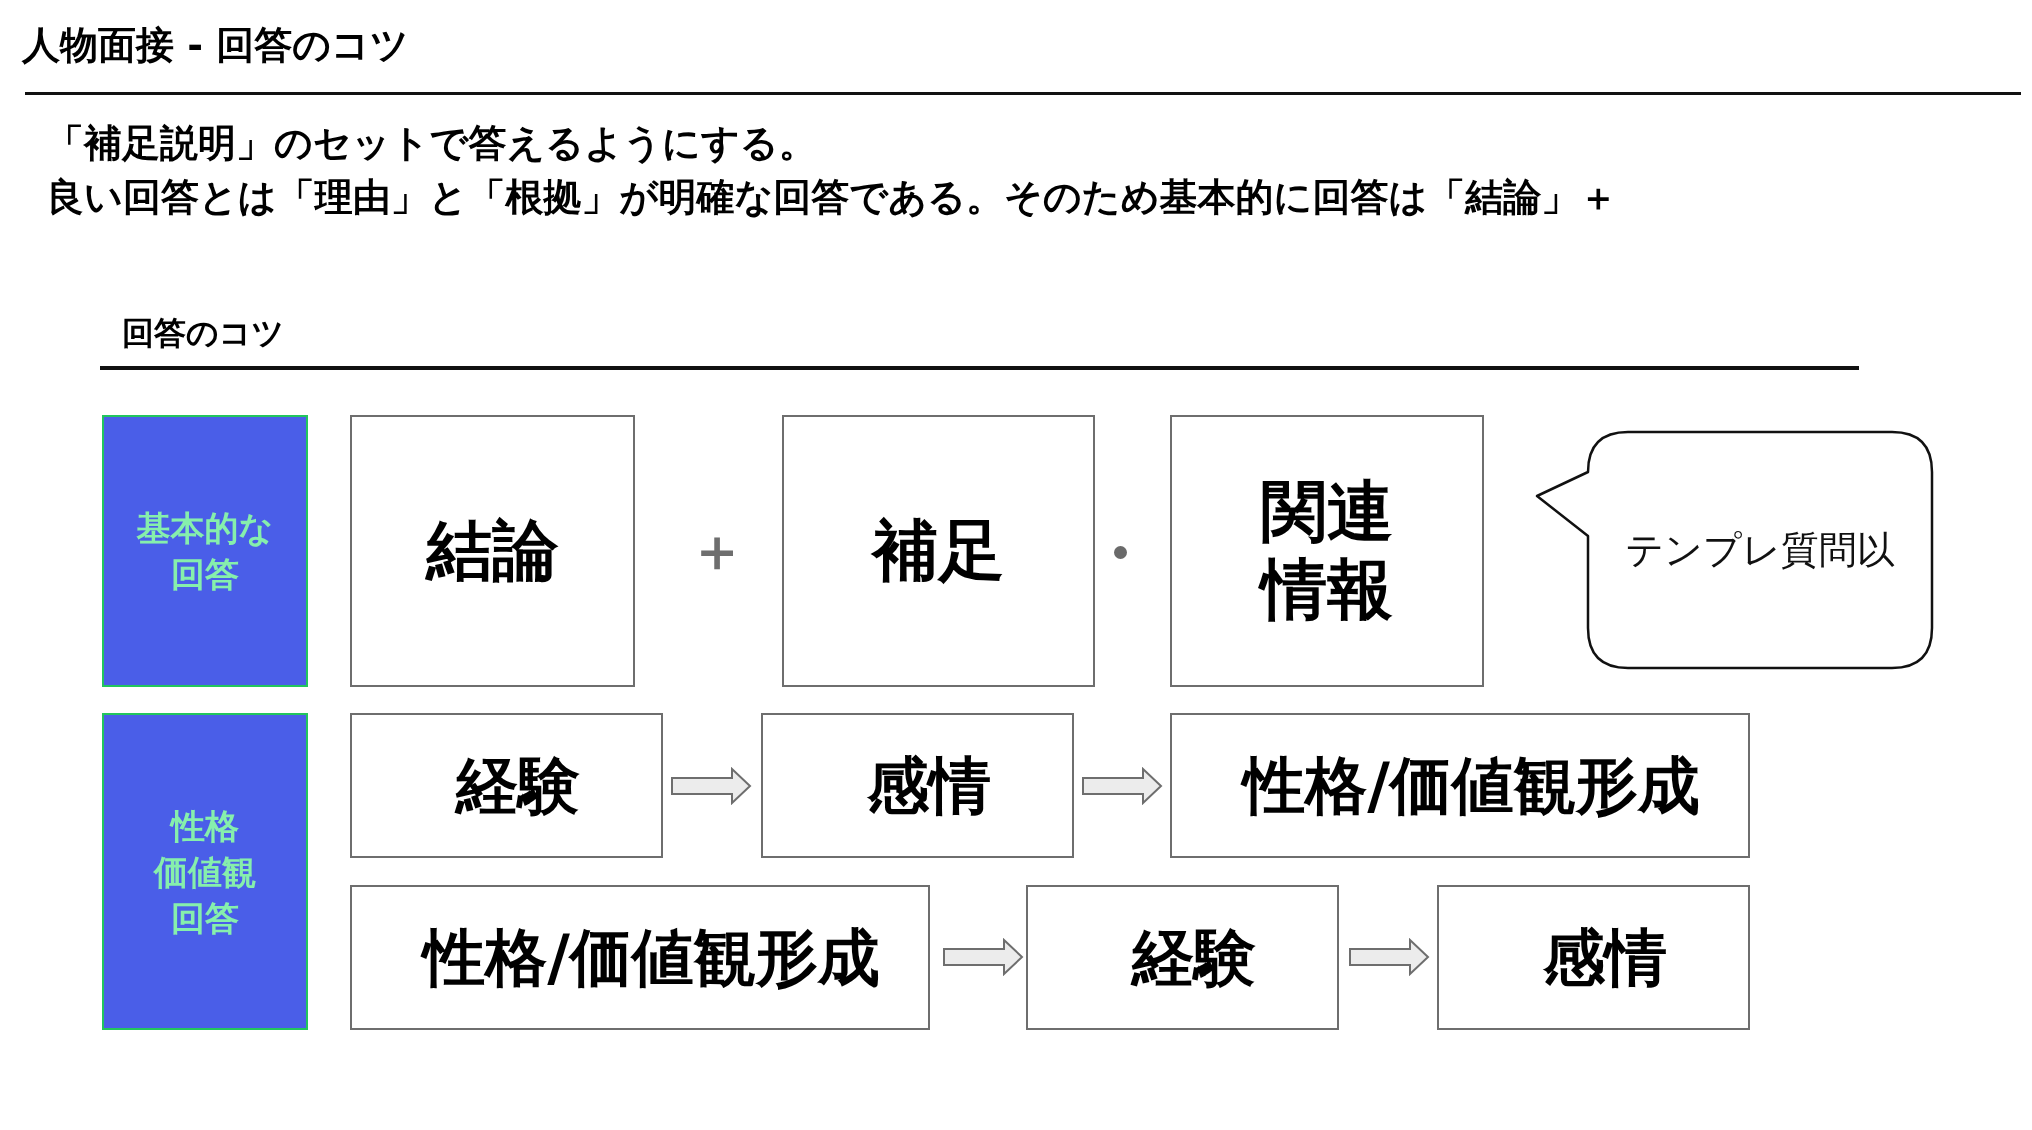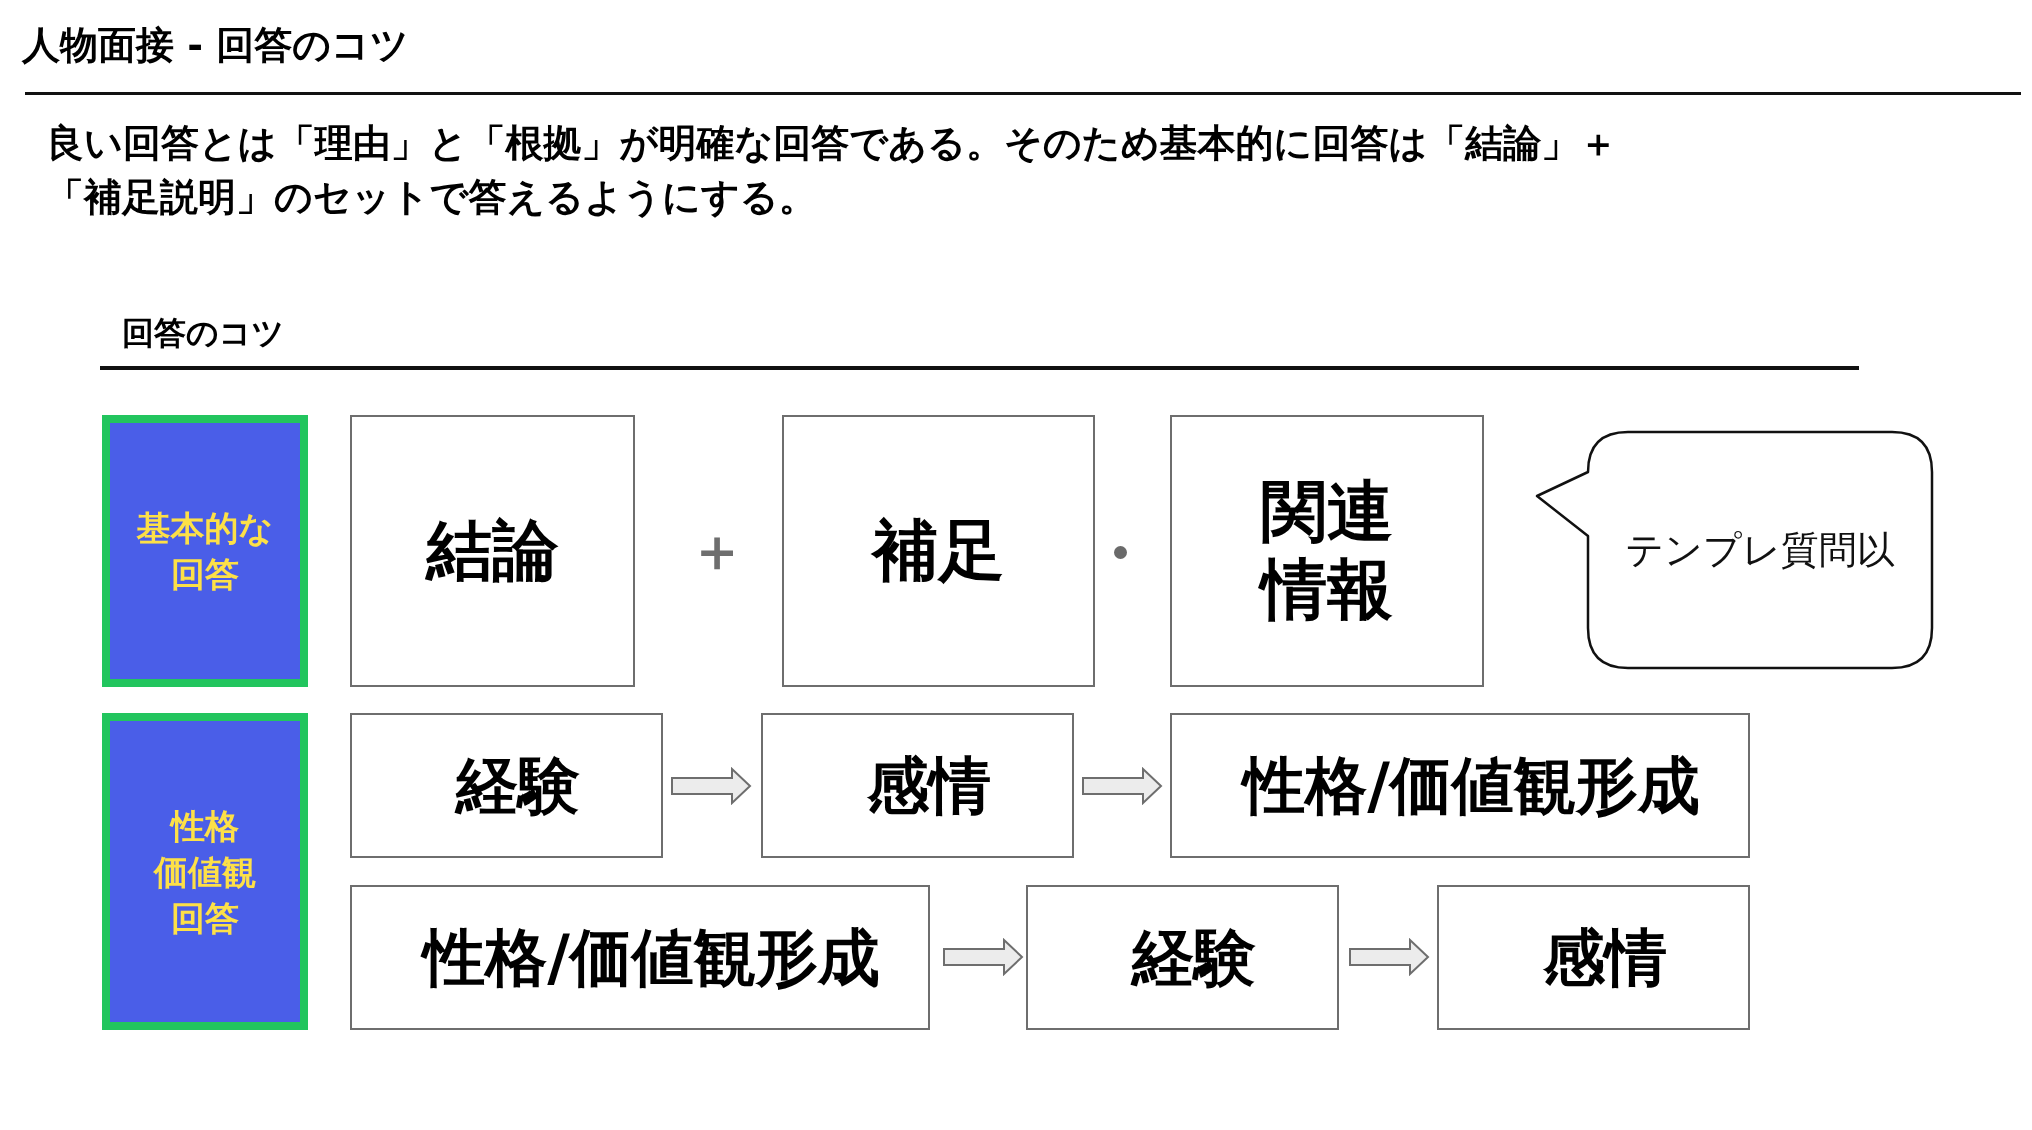--- a/index.html
+++ b/index.html
@@ -16,22 +16,22 @@
     .rule-top { left: 25px; top: 92px; width: 1996px; height: 3px; background: #111; }
     .intro {
       left: 46px; top: 116px; font-size: 38px; font-weight: bold; line-height: 54px;
       white-space: nowrap;
     }
     .intro div { white-space: nowrap; }
     .section-label { left: 122px; top: 312px; font-size: 32px; font-weight: bold; white-space: nowrap; }
     .rule-section { left: 100px; top: 366px; width: 1759px; height: 4px; background: #111; }
 
     .blue {
-      background: #4a5ee8; border: 8px solid #22c55e; box-sizing: border-box;
-      color: #fde047; font-weight: bold; font-size: 34px; line-height: 46px;
+      background: #4a5ee8; border: 2px solid #22c55e; box-sizing: border-box;
+      color: #86efac; font-weight: bold; font-size: 34px; line-height: 46px;
       display: flex; align-items: center; justify-content: center; text-align: center;
     }
     .box {
       background: #fff; border: 2px solid #6e6e6e; box-sizing: border-box;
       display: flex; align-items: center; justify-content: center; text-align: center;
       font-weight: bold; font-size: 66px; line-height: 78px; color: #000;
     }
     .box.small { font-size: 62px; padding-left: 23px; }
     .op { color: #6e6e6e; font-weight: bold; }
     .plus { left: 688px; top: 520px; font-size: 58px; line-height: 60px; }
@@ -45,22 +45,22 @@
     }
     .arrow { width: 82px; height: 38px; }
   </style>
 </head>
 <body>
 
 <div class="abs title">人物面接 - 回答のコツ</div>
 <div class="abs rule-top"></div>
 
 <div class="abs intro">
+  <div>「補足説明」のセットで答えるようにする。</div>
   <div>良い回答とは「理由」と「根拠」が明確な回答である。そのため基本的に回答は「結論」＋</div>
-  <div>「補足説明」のセットで答えるようにする。</div>
 </div>
 
 <div class="abs section-label">回答のコツ</div>
 <div class="abs rule-section"></div>
 
 <div class="abs blue" style="left:102px; top:415px; width:206px; height:272px;">
   <div>
     <div>基本的な</div>
     <div>回答</div>
   </div>

